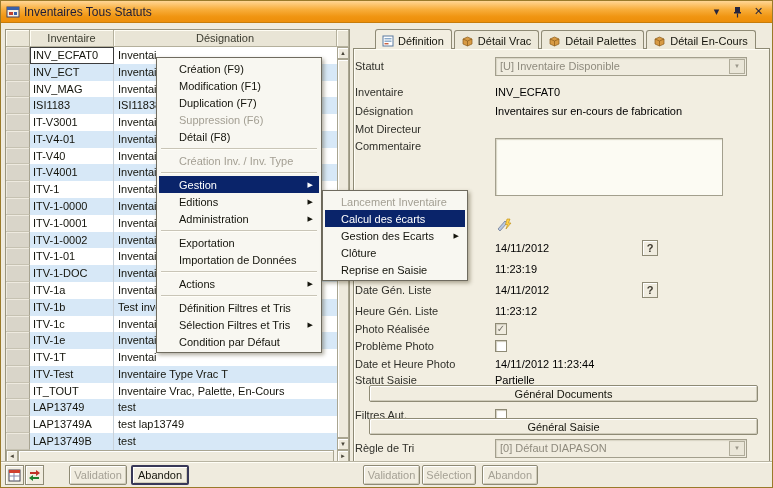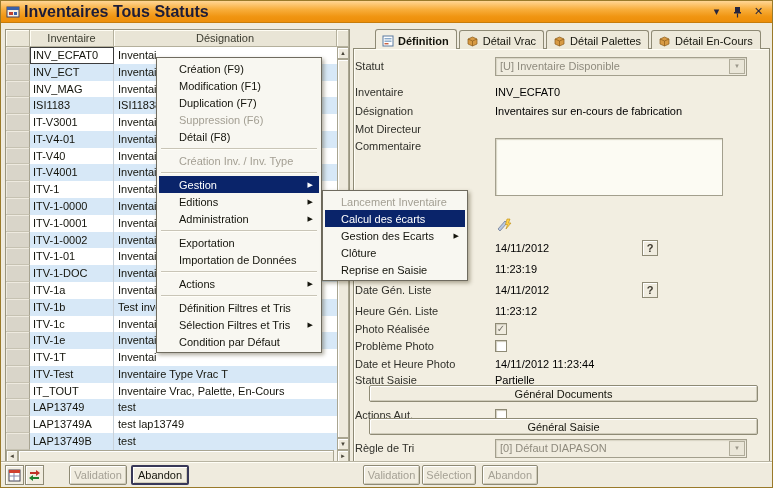--- a/index.html
+++ b/index.html
@@ -2,21 +2,21 @@
 <html><head>
 <meta charset="utf-8">
 <style>
   *{margin:0;padding:0;box-sizing:border-box}
   html,body{width:773px;height:488px}
   body{font-family:"Liberation Sans",sans-serif;font-size:11px;color:#14140c;position:relative;overflow:hidden;background:#d8d4c8}
   .window{position:absolute;inset:0;background:#EFEBDE;border:1px solid #9a7a2a}
 
   
   .titlebar{position:absolute;left:0;top:0;right:0;height:22px;background:linear-gradient(180deg,#FFD695 0%,#F8AE3C 40%,#F09511 75%,#ED8E09 100%);display:flex;align-items:center;padding:0 5px;gap:4px;border-bottom:1px solid #c77c0a}
-  .title{font-size:16px;font-weight:bold;color:#1c1c38}
+  .title{font-size:12px;font-weight:normal;color:#1c1c38}
   .tb-sp{flex:1}
   .tbtn{width:17px;height:15px;display:flex;align-items:center;justify-content:center;color:#26263e;font-size:11px}
 
   
   .grid{position:absolute;left:4px;top:28px;width:345px;height:434px;border:1px solid #98947f;background:#fff}
   .ghead{display:flex;height:17px}
   .hcell{background:#E9E5D6;border-right:1px solid #b4b09c;border-bottom:1px solid #b4b09c;box-shadow:inset 1px 1px 0 #fffdf4;text-align:center;line-height:16px;color:#3c3c30;flex:none}
   .gcorner{width:24px}.gh-inv{width:84px}.gh-des{width:223px}.gh-cap{width:12px}
   .gbody{position:relative;height:403px;overflow:hidden;background:#fff}
   .trow{display:flex;height:16.79px;width:331px}
@@ -41,21 +41,21 @@
   .mi.hl{background:#0A246A;color:#fff}
   .msep{height:7px;position:relative;margin:0 2px}
   .msep::before{content:"";position:absolute;left:0;right:0;top:3px;border-top:1px solid #c9c5b7;border-bottom:1px solid #fffef8}
   .submenu{position:absolute;left:321px;top:189px;width:146px;background:#F8F7F1;border:1px solid #6f6b5f;box-shadow:2px 2px 4px rgba(60,50,20,.4);padding:2px;z-index:50}
   .submenu .mi{padding-left:16px}
 
   
   .panel{position:absolute;left:352px;top:28px;width:417px;height:434px}
   .tabs{position:absolute;left:22px;top:0;height:20px;display:flex;gap:2px;z-index:2}
   .tab{height:19px;margin-top:1px;background:#EDE9DA;border:1px solid #8e8a75;border-bottom:none;border-radius:3px 3px 0 0;padding:2px 7px 0 6px;display:flex;align-items:center;gap:4px;color:#14140c}
-  .tab.active{height:20px;margin-top:0;background:#F2EEE1;font-weight:bold}
+  .tab.active{height:20px;margin-top:0;background:#F2EEE1;font-weight:normal}
   .pbody{position:absolute;left:0;right:0;top:19px;bottom:0;background:#F2EEE1;border:1px solid #8e8a75;box-shadow:inset 1px 1px 0 #fffef6}
   .frow{position:absolute;left:1px;right:8px;height:18px;display:flex;align-items:center}
   .flabel{width:140px;flex:none;text-align:left;padding-right:4px;color:#30302a;white-space:nowrap}
   .ftext{color:#000;white-space:nowrap}
   .fselect{width:252px;height:19px;background:#F0ECDF;border:1px solid #a39f8d;box-shadow:inset 1px 1px 1px #d8d4c4;display:flex;align-items:center}
   .fselect .stext{flex:1;padding:0 4px;color:#8f8b7e;white-space:nowrap;overflow:hidden}
   .fselect .sarr{width:16px;height:15px;margin-right:1px;background:#EAE6D8;border:1px solid #b0ac9a;display:flex;align-items:center;justify-content:center;font-size:6px;color:#9a968a}
   .ftarea{width:228px;height:58px;background:#FCFBF3;border:1px solid #a39f8d;box-shadow:inset 1px 1px 1px #d8d4c4}
   .r-comment{align-items:flex-start}
   .r-comment .flabel{padding-top:2px}
@@ -348,21 +348,21 @@
       <div class="frow" style="top:306px">
         <div class="flabel">Date et Heure Photo</div>
         <div class="ftext">14/11/2012 11:23:44</div>
       </div>
       <div class="frow" style="top:322px">
         <div class="flabel">Statut Saisie</div>
         <div class="ftext">Partielle</div>
       </div>
       <div class="wbtn" style="top:336px">Général Documents</div>
       <div class="frow" style="top:357px">
-        <div class="flabel">Actions Aut.</div>
+        <div class="flabel">Filtres Aut.</div>
         <div class="cb"></div>
       </div>
       <div class="wbtn" style="top:369px">Général Saisie</div>
       <div class="frow" style="top:390px">
         <div class="flabel">Règle de Tri</div>
         <div class="fselect">
           <span class="stext">[0] Défaut DIAPASON</span>
           <span class="sarr">▼</span>
         </div>
       </div>

